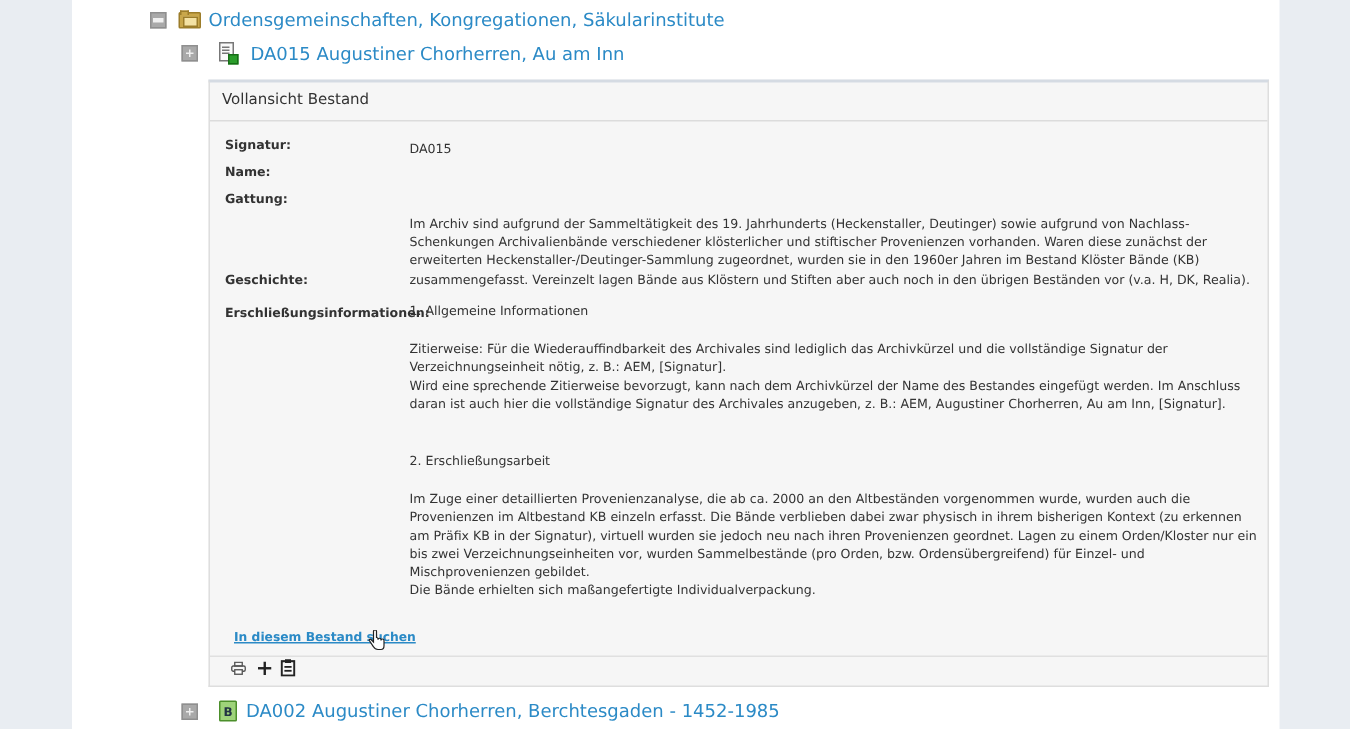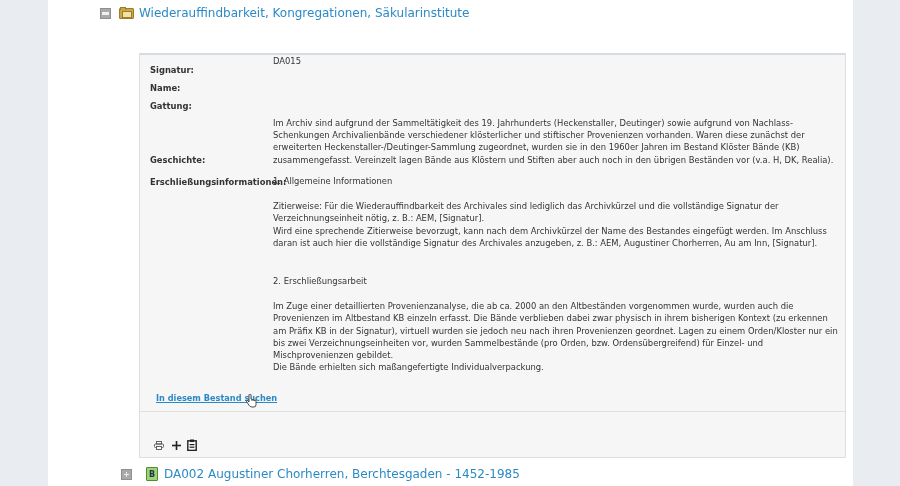--- a/index.html
+++ b/index.html
@@ -157,29 +157,41 @@
 
 <div class="page">
 
   <div class="tree-row" style="left:52px; top:6px;">
     <span class="toggle minus"></span>
     <span class="folder-icon">
       <span class="back"></span>
         <span class="tab"></span>
         <span class="front"></span>
     </span>
-    <a class="link-title">Wiederauffindbarkeit, Kongregationen, Säkularinstitute</a>
-  </div>
-
+    <a class="link-title">Ordensgemeinschaften, Kongregationen, Säkularinstitute</a>
+  </div>
+
+  <div class="tree-row" style="left:73px; top:28px;">
+    <span class="toggle plus"></span>
+    <span class="doc-icon">
+      <span class="sheet"></span>
+      <span class="line" style="top:3px;"></span>
+      <span class="line" style="top:5px;"></span>
+      <span class="line" style="top:7px;"></span>
+      <span class="badge"></span>
+    </span>
+    <a class="link-title">DA015 Augustiner Chorherren, Au am Inn</a>
+  </div>
 
   <div class="panel">
+    <div class="panel-heading">Vollansicht Bestand</div>
     <div class="panel-body">
 
       <span class="field-label" style="top:10px;">Signatur:</span>
-      <span class="field-value" style="top:0;">DA015</span>
+      <span class="field-value" style="top:12px;">DA015</span>
 
       <span class="field-label" style="top:28px;">Name:</span>
 
       <span class="field-label" style="top:46px;">Gattung:</span>
 
       <span class="field-label" style="top:64px;margin-top:36px;">Geschichte:</span>
       <span class="field-value" style="top:62px;">Im Archiv sind aufgrund der Sammeltätigkeit des 19. Jahrhunderts (Heckenstaller, Deutinger) sowie aufgrund von Nachlass-Schenkungen Archivalienbände verschiedener klösterlicher und stiftischer Provenienzen vorhanden. Waren diese zunächst der erweiterten Heckenstaller-/Deutinger-Sammlung zugeordnet, wurden sie in den 1960er Jahren im Bestand Klöster Bände (KB) zusammengefasst. Vereinzelt lagen Bände aus Klöstern und Stiften aber auch noch in den übrigen Beständen vor (v.a. H, DK, Realia).</span>
 
       <span class="field-label" style="top:122px;">Erschließungsinformationen:</span>
       <div class="field-value" style="top:120px;">

